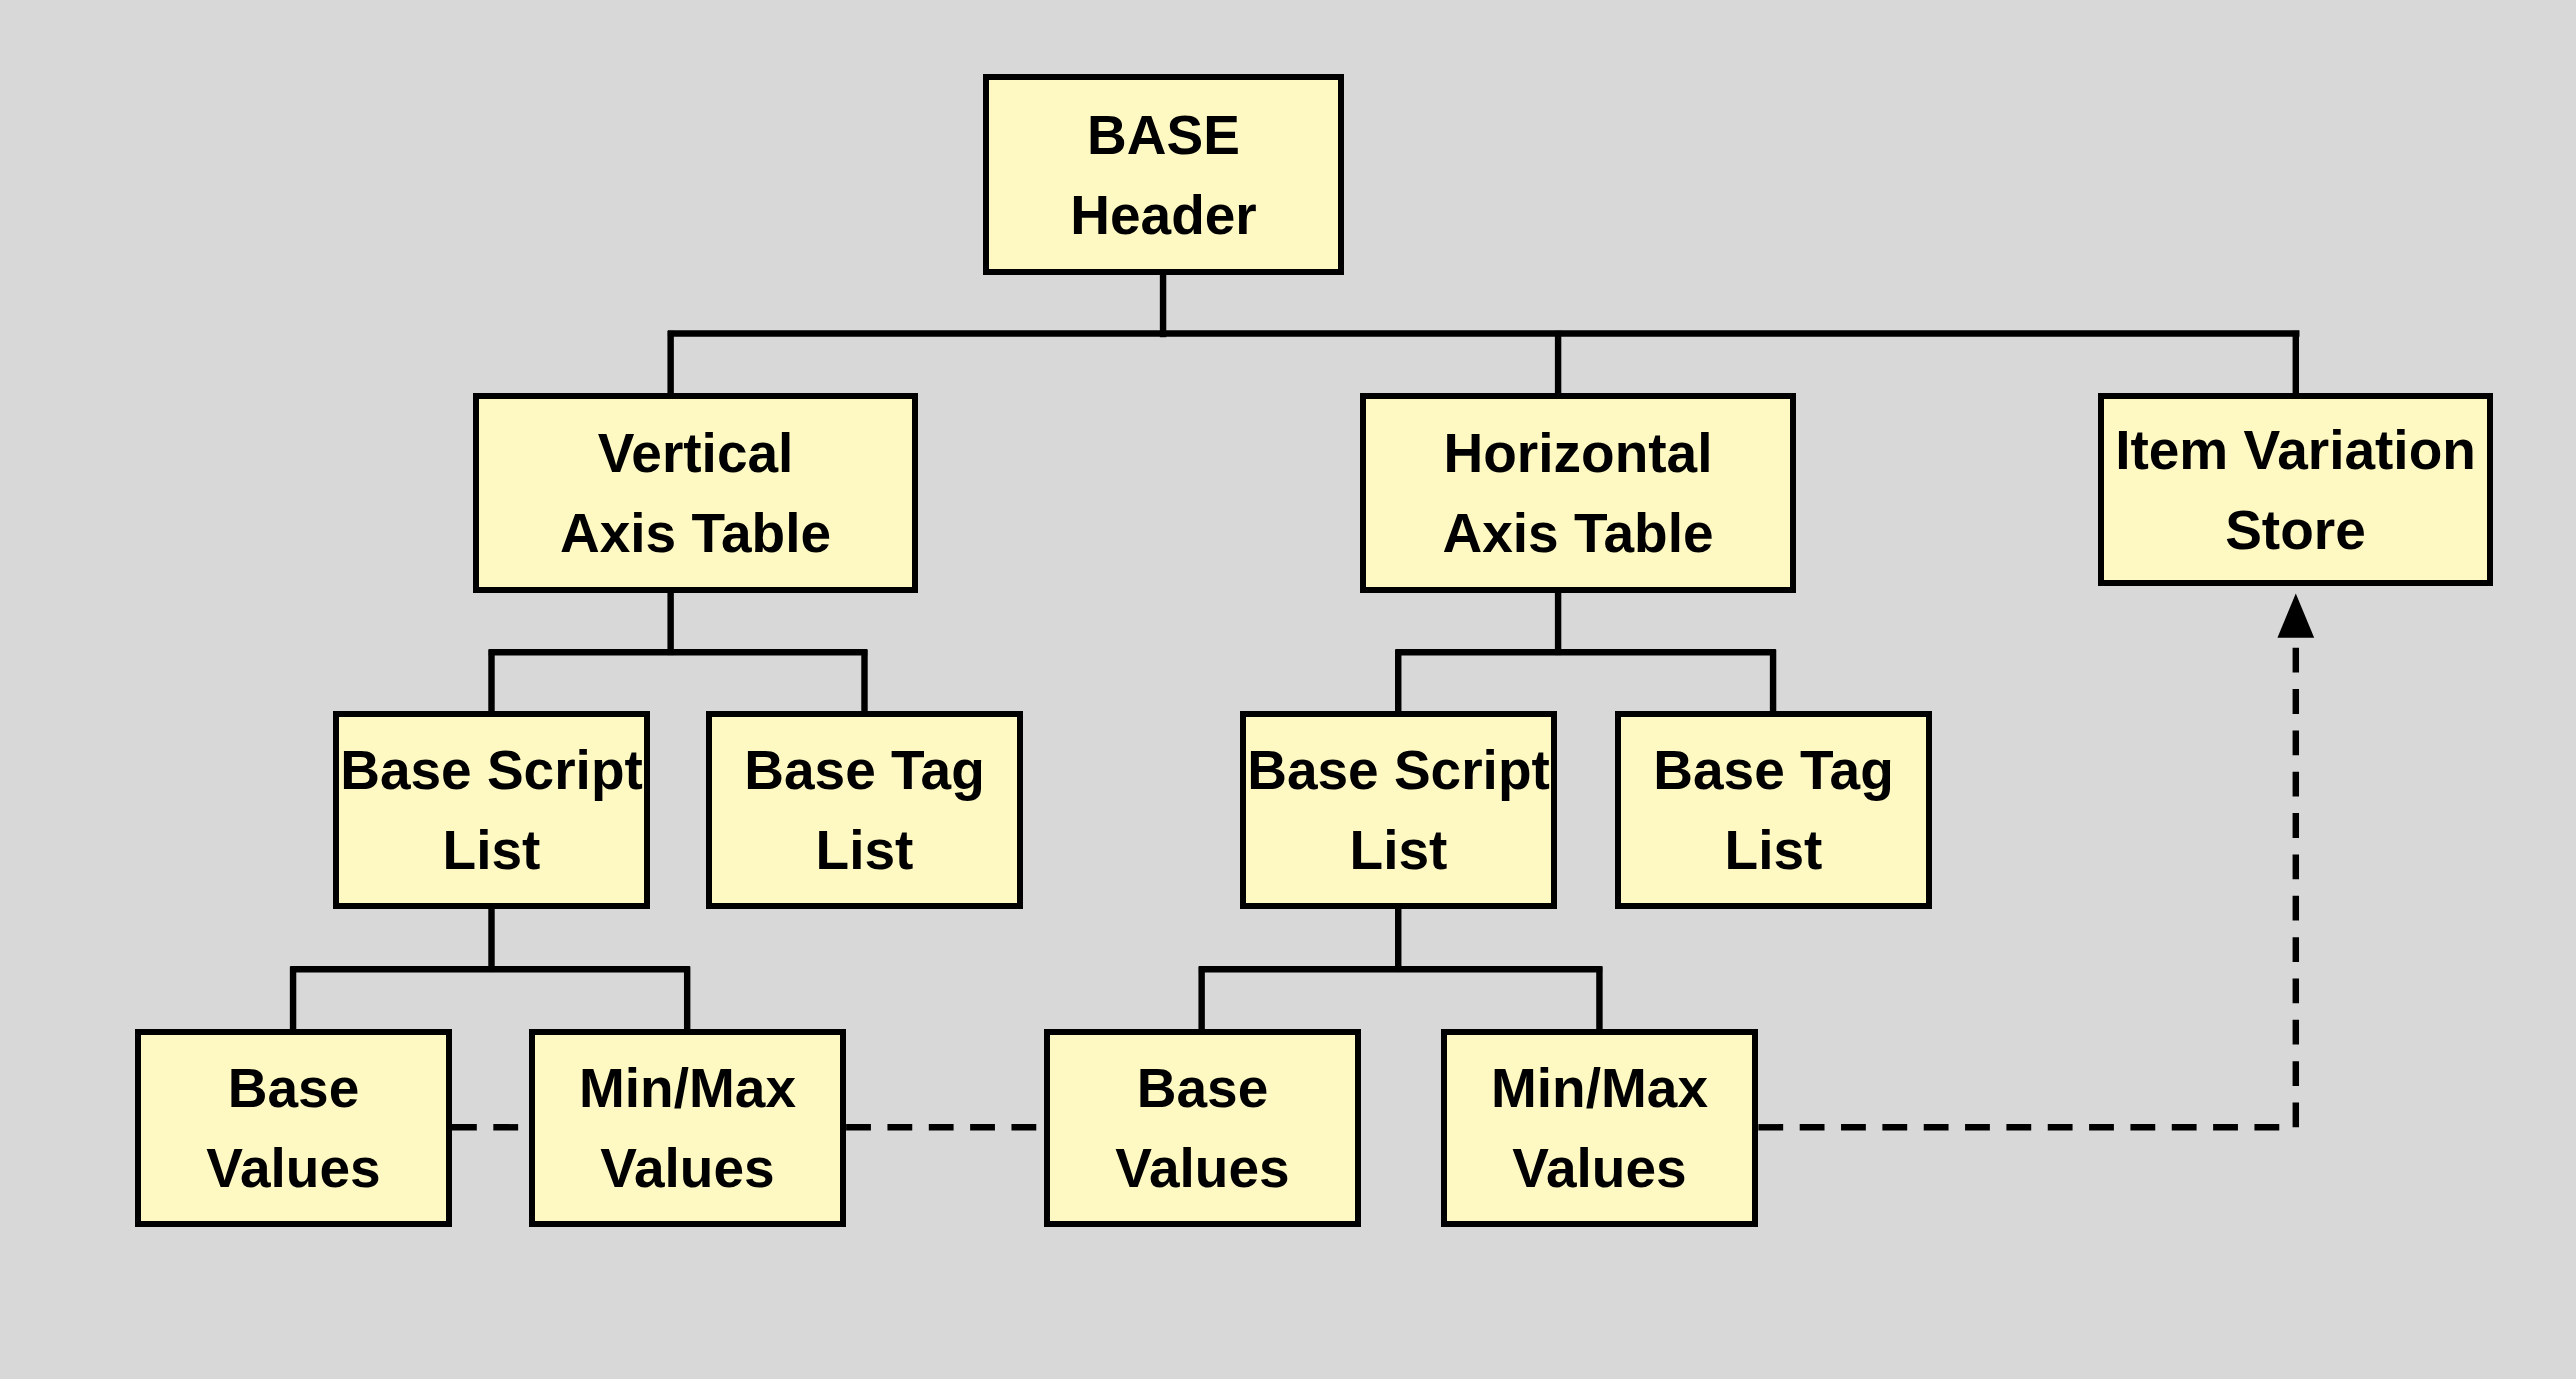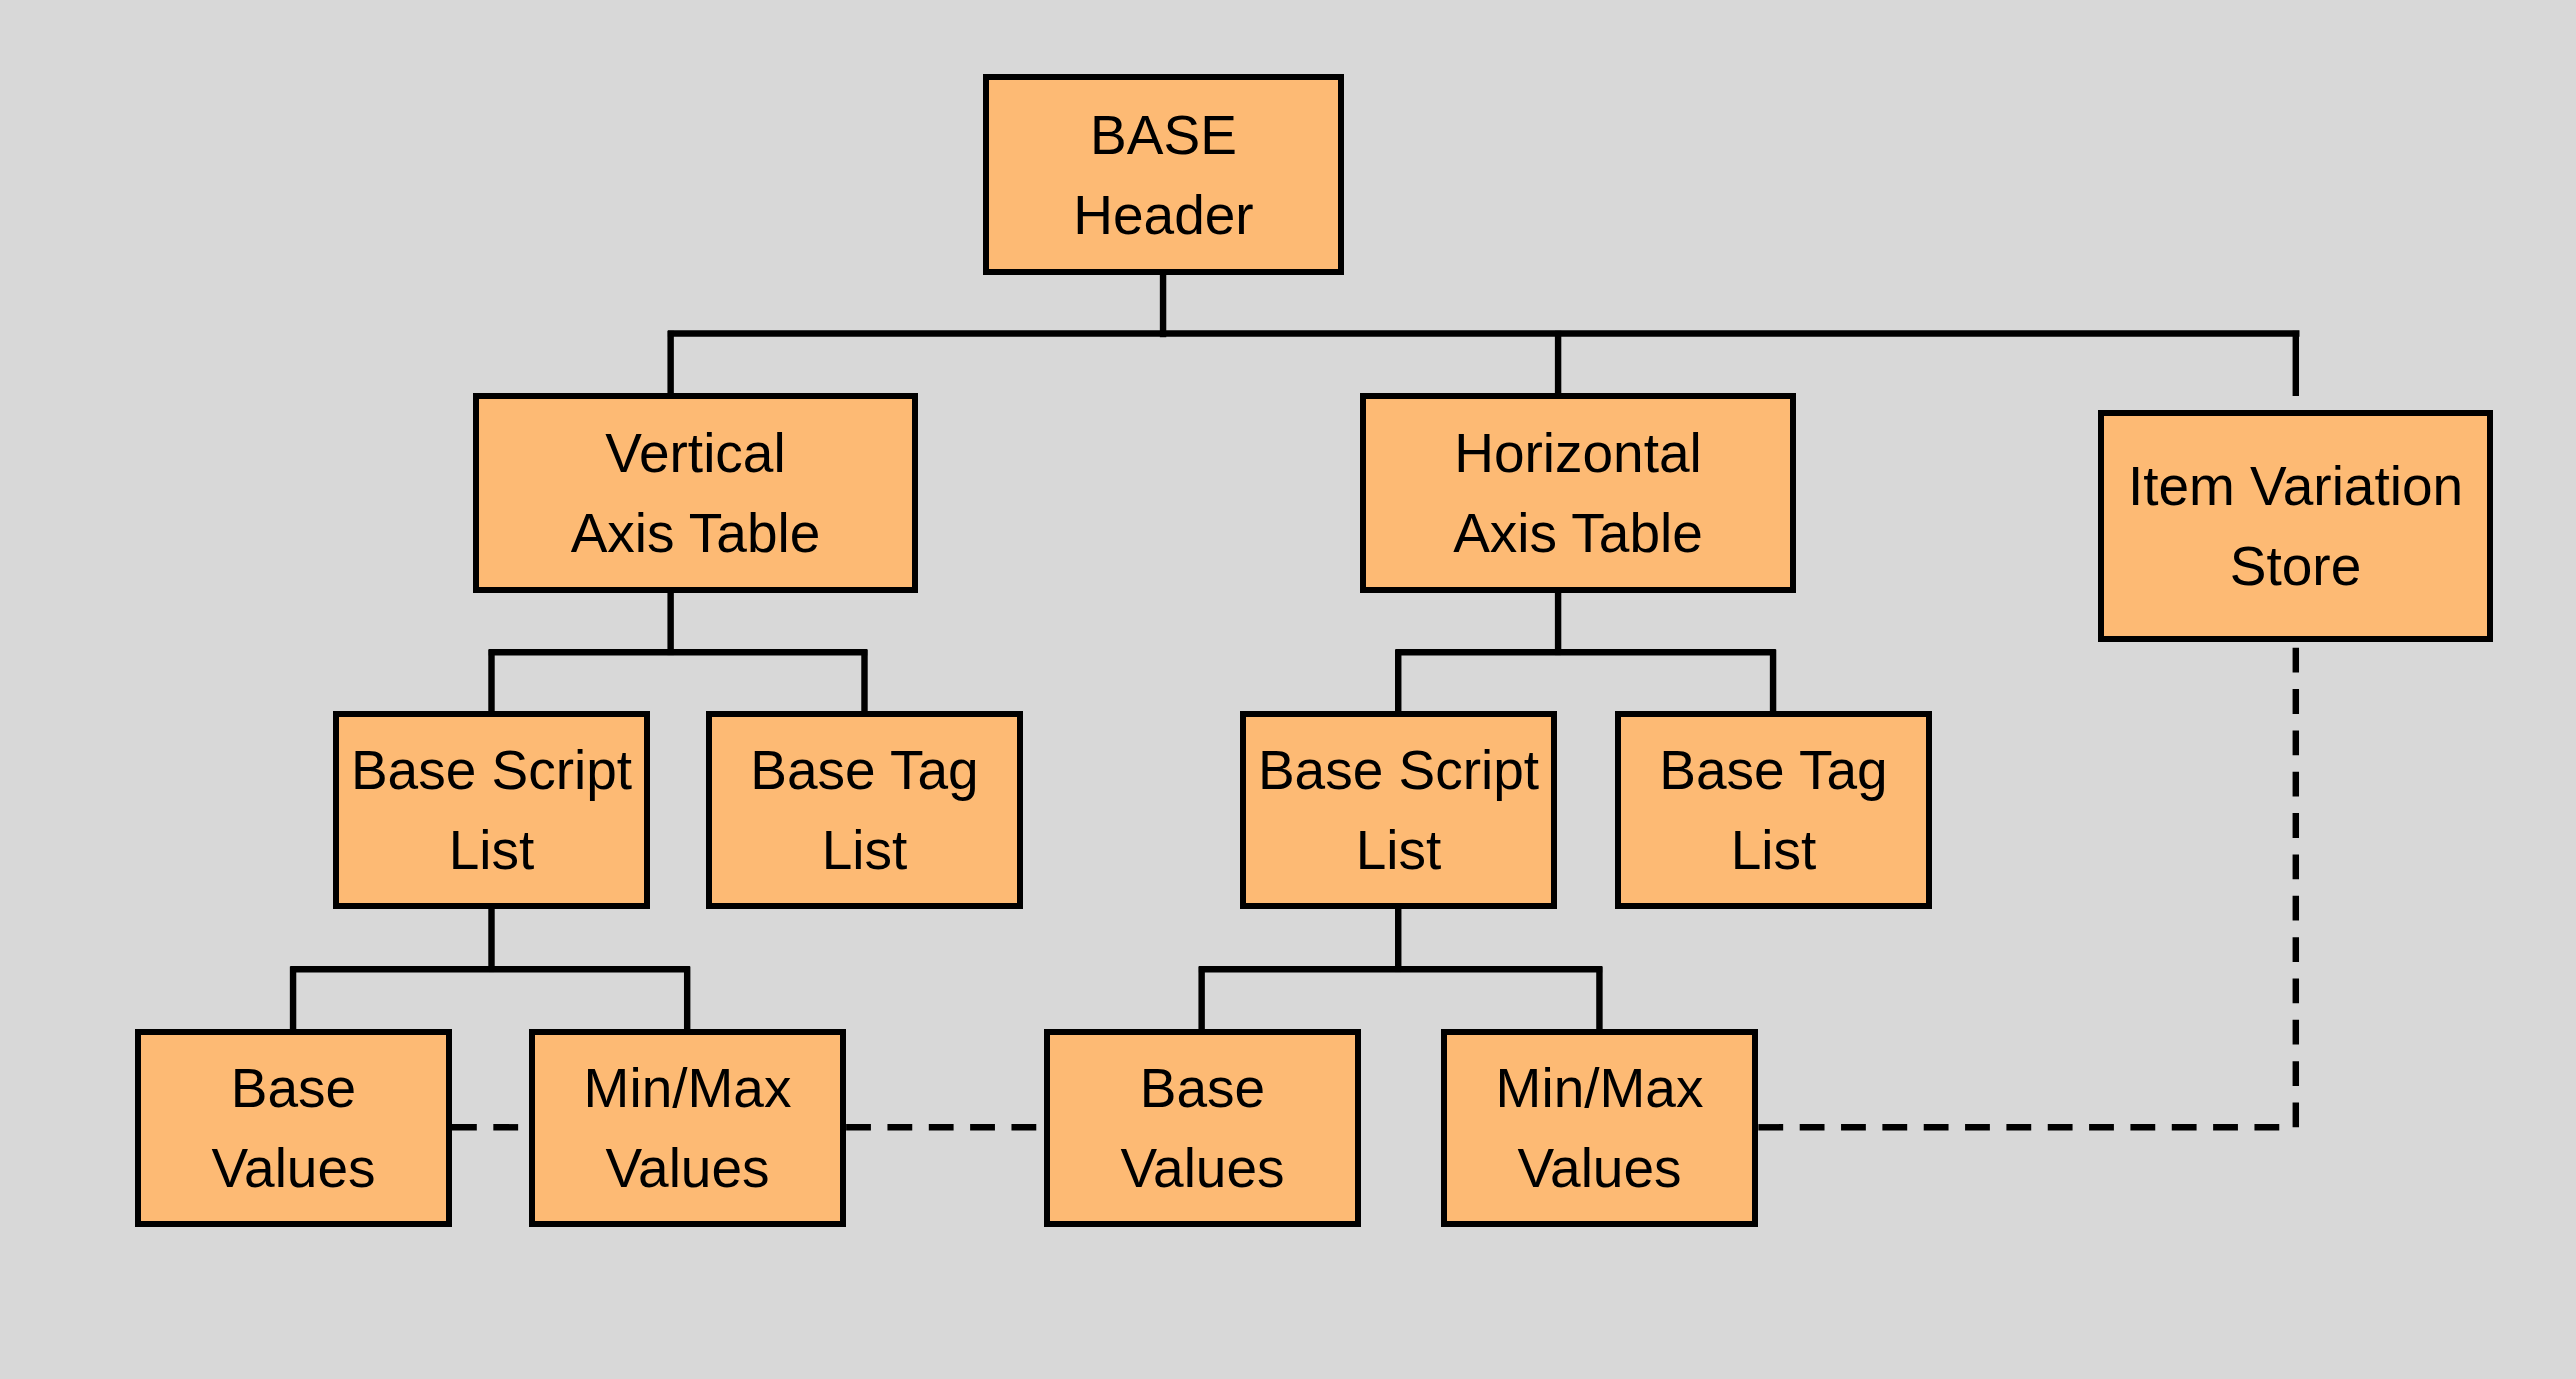--- a/index.html
+++ b/index.html
@@ -16,38 +16,39 @@
   }
   .connector-layer {
     position: absolute;
     left: 0; top: 0;
     width: 2576px;
     height: 1380px;
   }
   .node {
     position: absolute;
     box-sizing: border-box;
-    background: #fdba74;
+    background: #fef9c3;
     border: 6.4px solid #000000;
     display: flex;
     align-items: center;
     justify-content: center;
+    font-weight: bold;
   }
   .node .label {
     white-space: pre-line;
     text-align: center;
     font-size: 55px;
     line-height: 80px;
     color: #000000;
   }
   
   #n-base-header      { left: 983px; top:   74px; width: 361px; height: 201px; }
   #n-vertical-axis    { left:  473px; top:  393px; width: 445px; height: 200px; }
   #n-horizontal-axis  { left: 1360px; top:  393px; width: 436px; height: 200px; }
-  #n-item-variation   { left: 2098px; top:  410px; width: 395px; height: 232px; }
+  #n-item-variation   { left: 2098px; top:  393px; width: 395px; height: 193px; }
   #n-bsl-left         { left:  333px; top:  711px; width: 317px; height: 198px; }
   #n-btl-left         { left:  706px; top:  711px; width: 317px; height: 198px; }
   #n-bsl-right        { left: 1240px; top:  711px; width: 317px; height: 198px; }
   #n-btl-right        { left: 1615px; top:  711px; width: 317px; height: 198px; }
   #n-bv-left          { left:  135px; top: 1029px; width: 317px; height: 198px; }
   #n-mm-left          { left:  529px; top: 1029px; width: 317px; height: 198px; }
   #n-bv-right         { left: 1044px; top: 1029px; width: 317px; height: 198px; }
   #n-mm-right         { left: 1441px; top: 1029px; width: 317px; height: 198px; }
 
   line.solid  { stroke: #000000; stroke-width: 7; }

